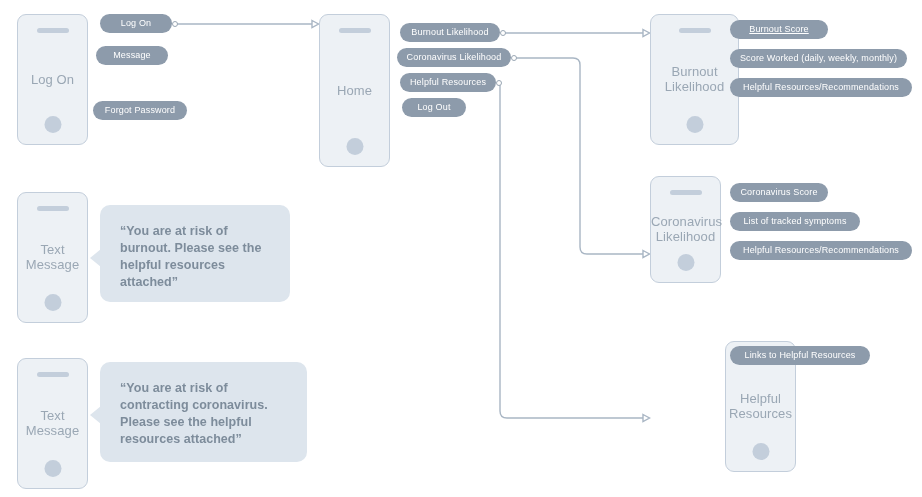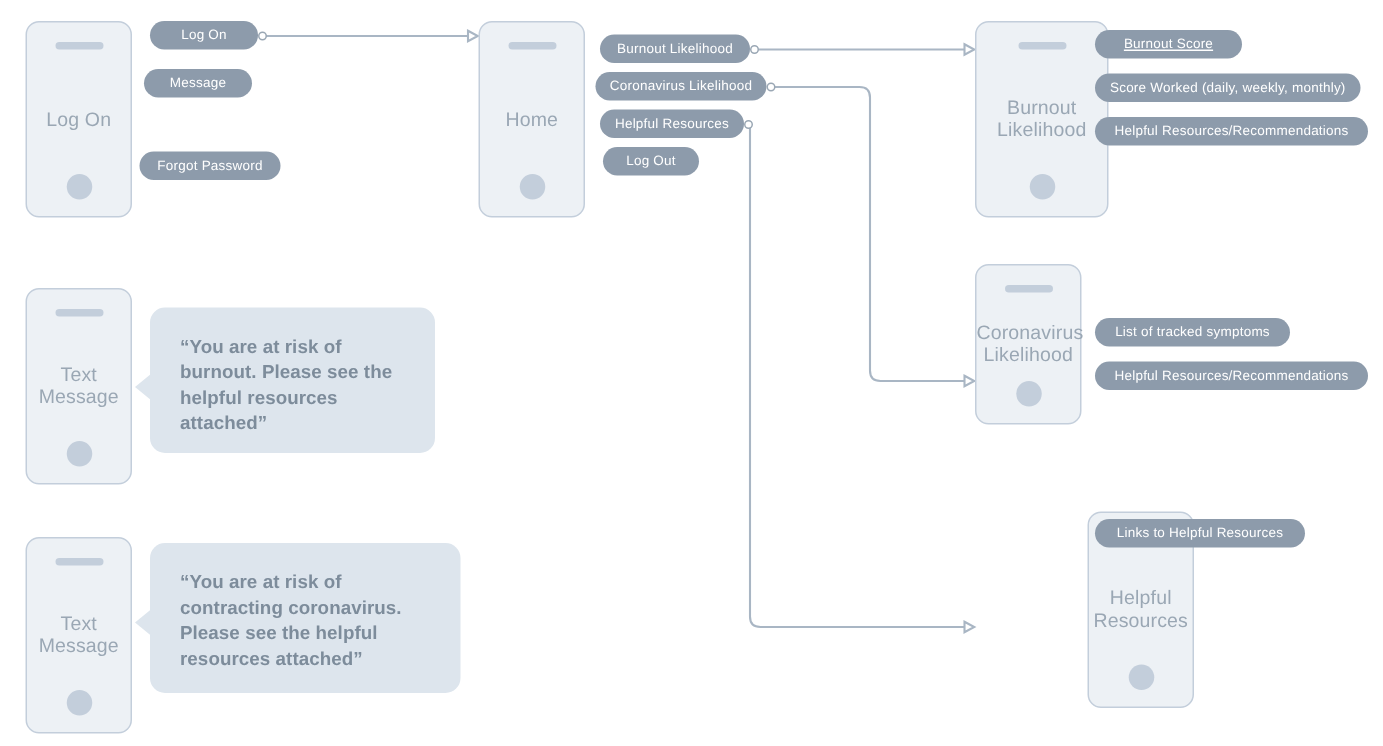--- a/index.html
+++ b/index.html
@@ -146,21 +146,21 @@
     <path d="M 500 83 L 500 411 Q 500 418 507 418 L 643 418"></path>
     <path d="M 643 414.5 L 649.5 418 L 643 421.5 Z" fill="#a9b6c4" stroke="none"></path>
   </svg>
 
   <div class="phone" style="left:17px;top:14px;width:71px;height:131px;">
     <div class="speaker"></div>
     <div class="screen-label">Log On</div>
     <div class="home-btn"></div>
   </div>
 
-  <div class="phone" style="left:319px;top:14px;width:71px;height:131px;">
+  <div class="phone" style="left:319px;top:14px;width:71px;height:153px;">
     <div class="speaker"></div>
     <div class="screen-label">Home</div>
     <div class="home-btn"></div>
   </div>
 
   <div class="phone" style="left:650px;top:14px;width:89px;height:131px;">
     <div class="speaker"></div>
     <div class="screen-label">Burnout
 Likelihood</div>
     <div class="home-btn"></div>
@@ -209,20 +209,21 @@
 
   <div class="pill" style="left:400px;top:73px;width:96px;">Helpful Resources</div>
   <div class="endpoint" style="left:496px;top:80px;"></div>
 
   <div class="pill" style="left:402px;top:98px;width:64px;">Log Out</div>
 
   <div class="pill" style="left:730px;top:20px;width:98px;text-decoration:underline;">Burnout Score</div>
   <div class="pill" style="left:730px;top:49px;width:177px;">Score Worked (daily, weekly, monthly)</div>
   <div class="pill" style="left:730px;top:78px;width:182px;">Helpful Resources/Recommendations</div>
 
+  <div class="pill" style="left:730px;top:183px;width:98px;">Coronavirus Score</div>
   <div class="pill" style="left:730px;top:212px;width:130px;">List of tracked symptoms</div>
   <div class="pill" style="left:730px;top:241px;width:182px;">Helpful Resources/Recommendations</div>
 
   <div class="pill" style="left:730px;top:346px;width:140px;">Links to Helpful Resources</div>
 
   <div class="bubble" style="left:100px;top:205px;width:190px;height:97px;">
     <div class="tail"></div>
     <span>“You are at risk of burnout. Please see the helpful resources attached”</span>
   </div>
 

